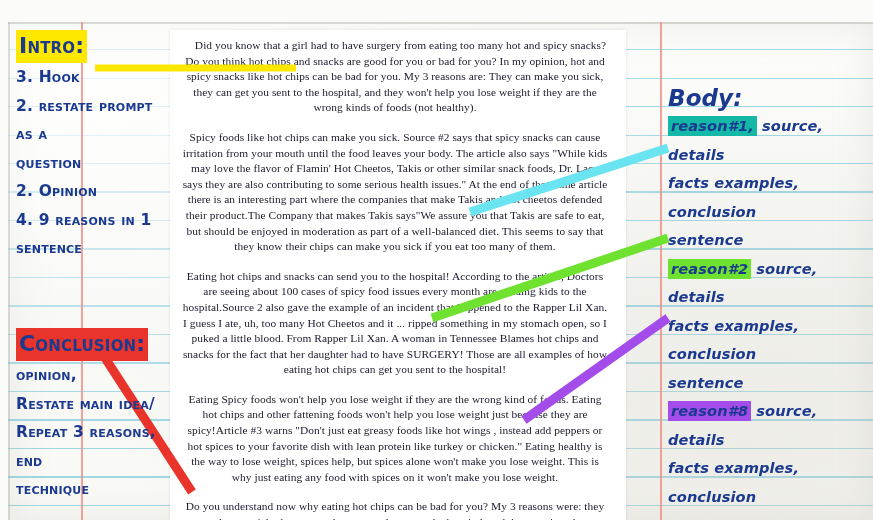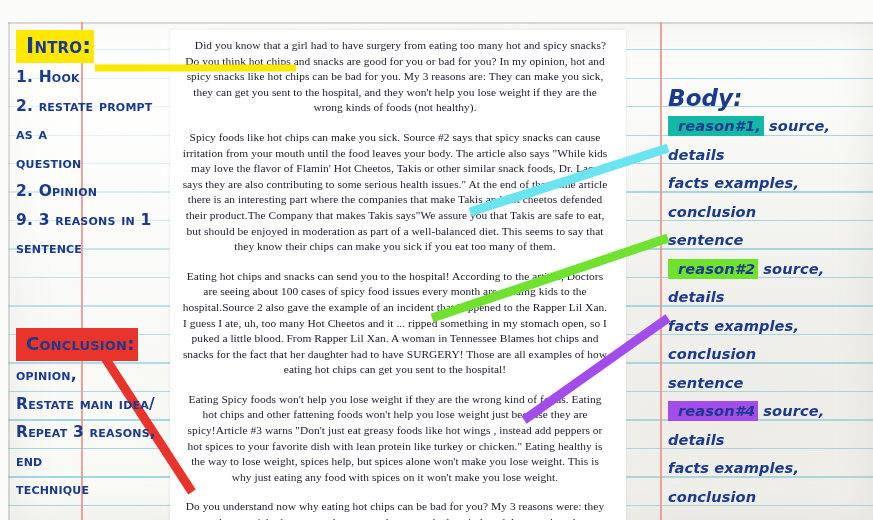--- a/index.html
+++ b/index.html
@@ -76,31 +76,31 @@
   .note-left.intro{top:30px;}
   .note-left.concl{top:328px;}
   .note-right{
     position:absolute;left:668px;width:205px;
     font-size:14.6px;line-height:28.5px;
     font-style:italic;
     letter-spacing:0.1px;
   }
   .note-right.body{top:84px;}
   .hl{
-    padding:1px 3px 2px 10px;
+    padding:1px 3px 2px 3px;
     box-decoration-break:clone;
     -webkit-box-decoration-break:clone;
   }
   .hl-yellow{background:#ffe800;}
   .hl-red{background:#e8342b;}
   .hl-cyan{background:#14b8a6;}
   .hl-green{background:#6fe12f;text-align:right;}
   .hl-purple{background:#a44cea;}
   .title-big{font-size:22px;line-height:30px;display:inline-block;}
-  .title-mid{font-size:18px;line-height:30px;display:inline-block;text-align:right;}
+  .title-mid{font-size:22px;line-height:30px;display:inline-block;text-align:right;}
   .body-title{font-size:23px;font-style:italic;display:inline-block;line-height:28px;}
   .nl{display:block;}
   
   .connectors{position:absolute;left:0;top:0;width:873px;height:520px;pointer-events:none;}
 </style>
 </head>
 <body>
 
 <div id="page">
 
@@ -127,42 +127,42 @@
 
     <line x1="432" y1="318" x2="668" y2="238" stroke="#6fe12f" stroke-width="9"></line>
 
     <line x1="524" y1="420" x2="668" y2="318" stroke="#a44cea" stroke-width="9"></line>
 
     <line x1="96" y1="344" x2="192" y2="492" stroke="#e8342b" stroke-width="9"></line>
   </svg>
 
   <div class="note-left intro hand">
     <span class="hl hl-yellow title-big">Intro:</span>
-    <span class="nl">1. Hook</span>
+    <span class="nl">3. Hook</span>
     <span class="nl">2. restate prompt as a</span>
     <span class="nl">question</span>
     <span class="nl">2. Opinion</span>
-    <span class="nl">9. 3 reasons in 1</span>
+    <span class="nl">4. 9 reasons in 1</span>
     <span class="nl">sentence</span>
   </div>
 
   <div class="note-left concl hand">
     <span class="hl hl-red title-mid">Conclusion:</span>
     <span class="nl">opinion,</span>
     <span class="nl">Restate main idea/</span>
     <span class="nl">Repeat 3 reasons, end</span>
     <span class="nl">technique</span>
   </div>
 
   <div class="note-right body hand">
     <span class="nl body-title">Body:</span>
     <span class="nl"><span class="hl hl-cyan">reason#1,</span><span> source, details</span></span>
     <span class="nl">facts examples, conclusion</span>
     <span class="nl">sentence</span>
     <span class="nl"><span class="hl hl-green">reason#2</span><span> source, details</span></span>
     <span class="nl">facts examples, conclusion</span>
     <span class="nl">sentence</span>
-    <span class="nl"><span class="hl hl-purple">reason#4</span><span> source, details</span></span>
+    <span class="nl"><span class="hl hl-purple">reason#8</span><span> source, details</span></span>
     <span class="nl">facts examples, conclusion</span>
     <span class="nl">sentence</span>
   </div>
 
 </div>
 
 </body></html>

